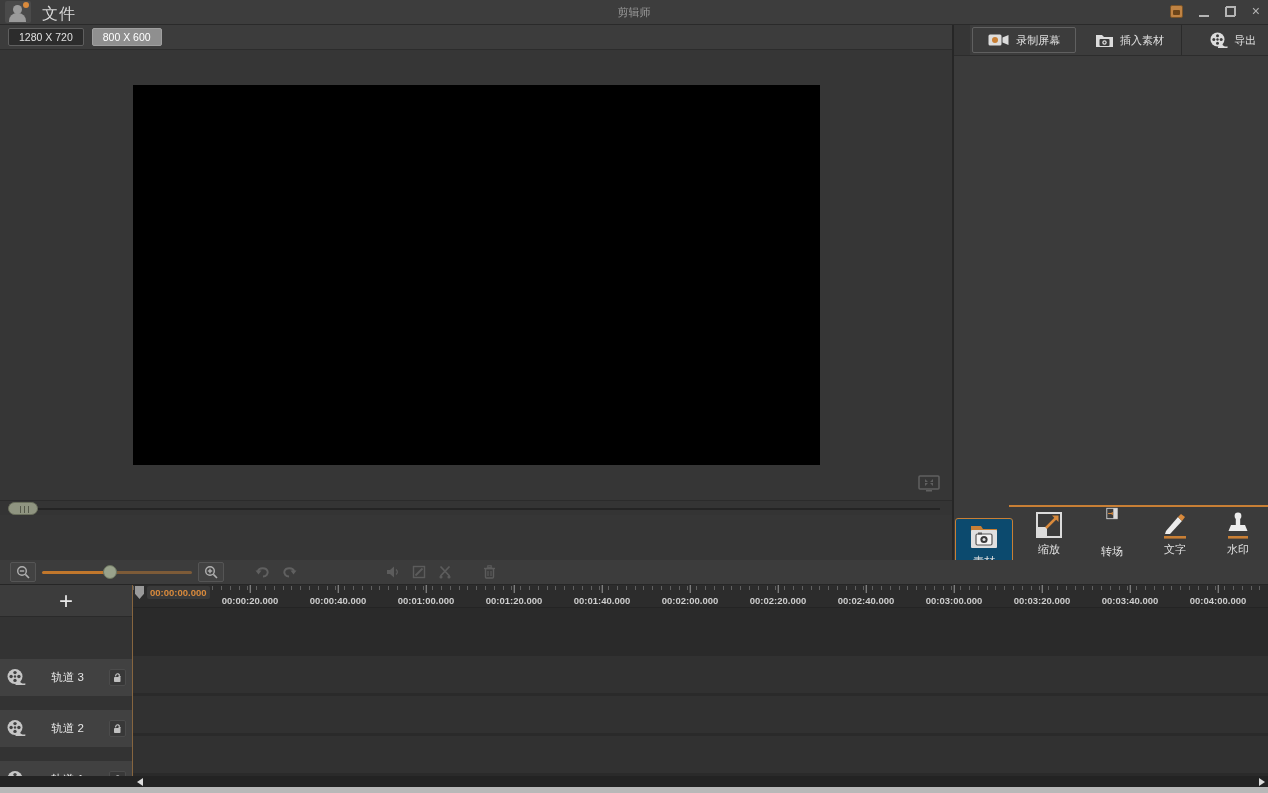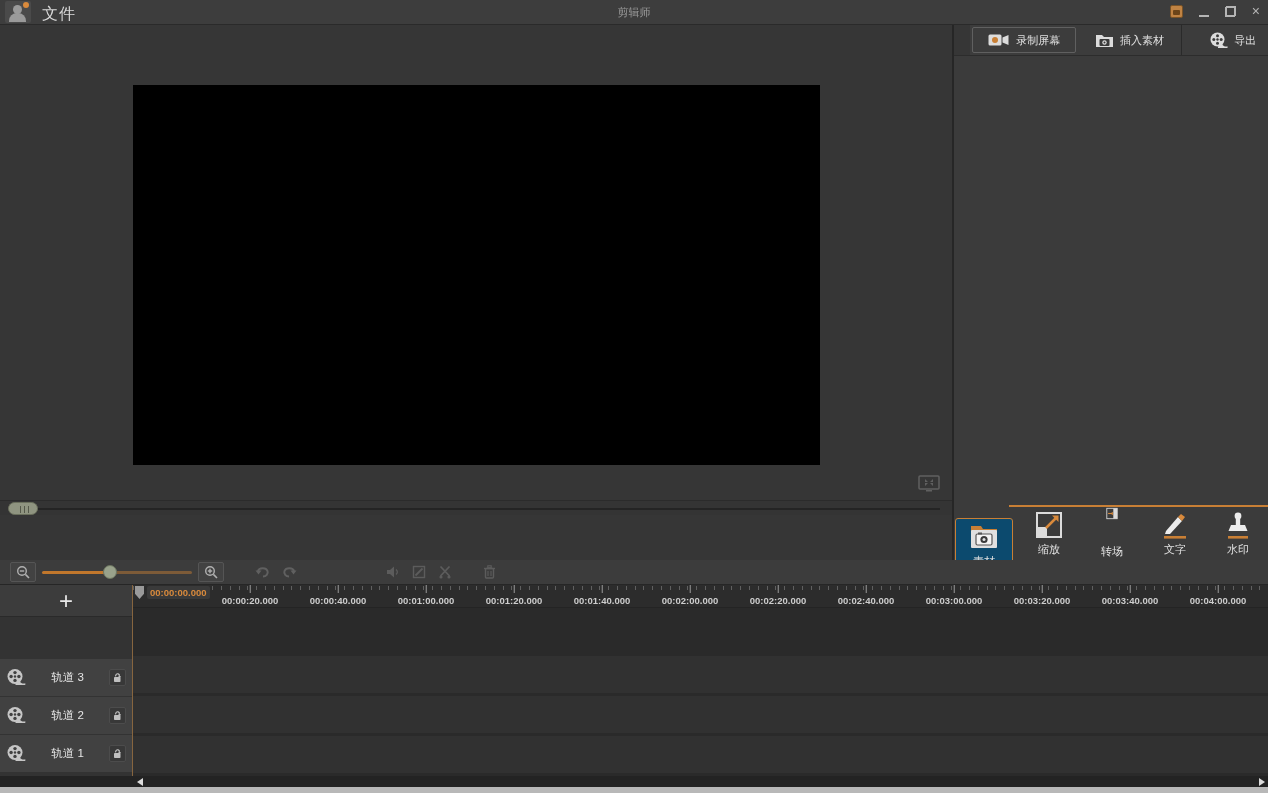--- a/index.html
+++ b/index.html
@@ -69,21 +69,21 @@
   .zs-line-l { position:absolute; left:0; top:9px; width:68px; height:3px; background:#c1772c; border-radius:2px; }
   .zs-line-r { position:absolute; left:68px; top:9px; right:0; height:3px; background:#7d5b38; border-radius:2px; }
   .zs-knob { position:absolute; left:61px; top:3px; width:14px; height:14px; border-radius:50%; background:#99a28b; border:1px solid #6c7560; }
   .tb-gap { width:18px; } .tb-gap2 { width:26px; }
   .tl-body { position:absolute; left:0; top:25px; width:100%; height:191px; }
 
   
   .track-headers { position:absolute; left:0; top:0; width:133px; height:191px; background:#333; border-right:1px solid #86653f; }
   .add-track { height:32px; background:#3c3c3c; display:flex; align-items:center; justify-content:center; font-size:24px; color:#e8e8e8; cursor:pointer; border-bottom:1px solid #2a2a2a; }
   .th-gap { height:42px; background:#333; }
-  .track-row { height:37px; margin-bottom:1px; background:#414141; display:flex; align-items:center; padding:0 6px; gap:8px; }
+  .track-row { height:37px; margin-bottom:14px; background:#414141; display:flex; align-items:center; padding:0 6px; gap:8px; }
   .track-label { flex:1; font-size:11.5px; color:#e6e6e6; text-align:center; }
   .lock-btn { width:17px; height:17px; background:#383838; border:1px solid #4c4c4c; border-radius:2px; display:flex; align-items:center; justify-content:center; cursor:pointer; }
 
   
   .tl-content { position:absolute; left:133px; top:0; right:0; height:191px;font-weight:bold; }
   .ruler { position:absolute; left:0; top:0; right:0; height:23px; background:#2c2c2c; border-bottom:1px solid #242424; }
   .ruler .ticks { position:absolute; left:0; right:0; top:1px; height:4px; background:repeating-linear-gradient(90deg,#8a8a8a 0 1px,transparent 1px 8.8px); opacity:.55; }
   .ruler-label { position:absolute; top:10px; transform:translateX(-50%); font-size:9.5px; color:#cdcdcd; white-space:nowrap; }
   .ruler-label:before { content:""; position:absolute; left:50%; top:-10px; width:1px; height:8px; background:#9a9a9a; }
   .playhead { position:absolute; left:2px; top:1px; display:flex; align-items:flex-start; gap:3px; cursor:ew-resize; }
@@ -116,20 +116,24 @@
     <div class="app-title">剪辑师</div>
     <div class="winctl">
       <span class="tray-ic"></span>
       <span class="wbtn min"></span>
       <span class="wbtn max"></span>
       <span class="wbtn close">×</span>
     </div>
   </div>
 
   <div class="left-col">
+    <div class="res-bar">
+      <button class="res-btn">1280 X 720</button>
+      <button class="res-btn active">800 X 600</button>
+    </div>
 
     <div class="preview-area">
       <div class="video-canvas"></div>
       <div class="fit-btn">
         <svg width="22" height="17" viewBox="0 0 22 17">
           <rect x="1" y="1" width="20" height="13" rx="1" fill="none" stroke="#6f6f6f" stroke-width="1.5"></rect>
           <path d="M7 4 L10 7 L7 7 Z M15 4 L12 7 L15 7 Z M7 11 L10 8 L7 8 Z M15 11 L12 8 L15 8 Z" fill="#6f6f6f"></path>
           <rect x="8" y="15" width="6" height="1.5" fill="#6f6f6f"></rect>
         </svg>
       </div>

